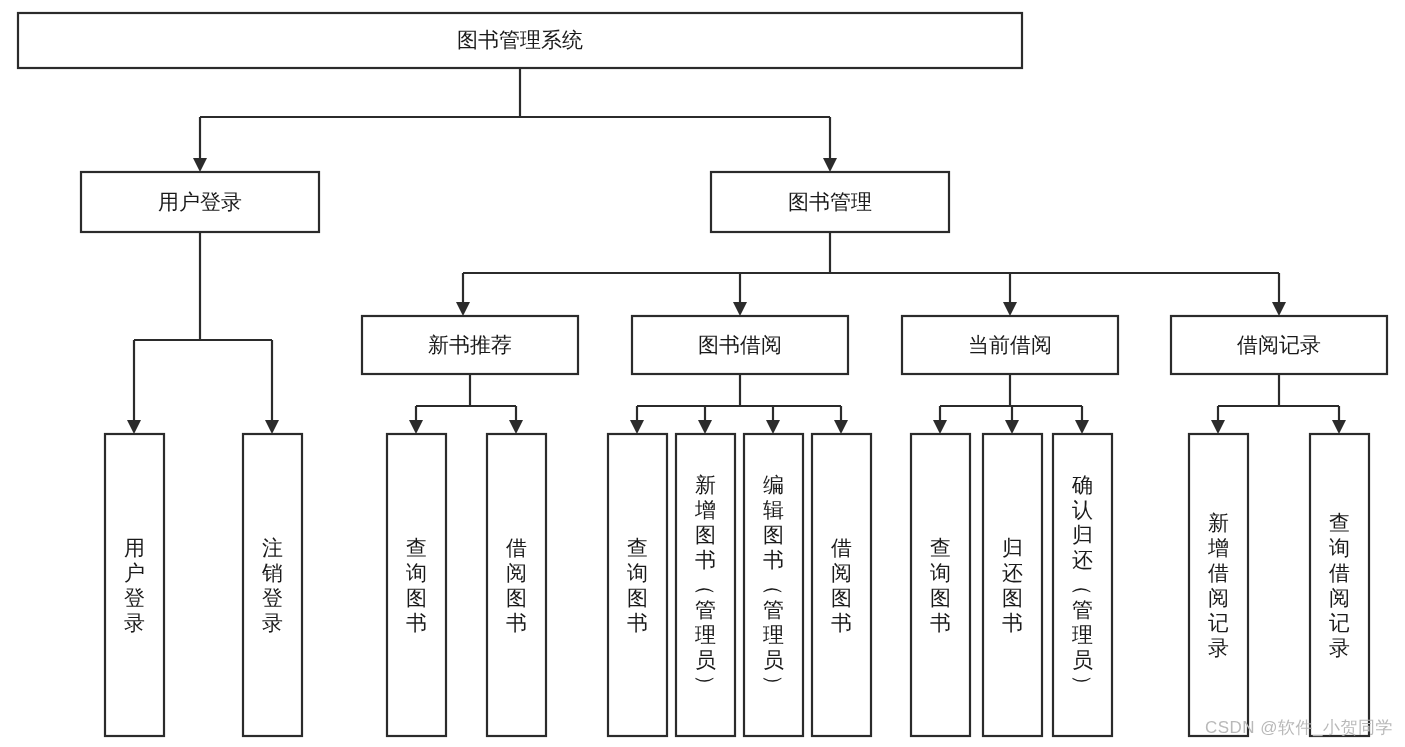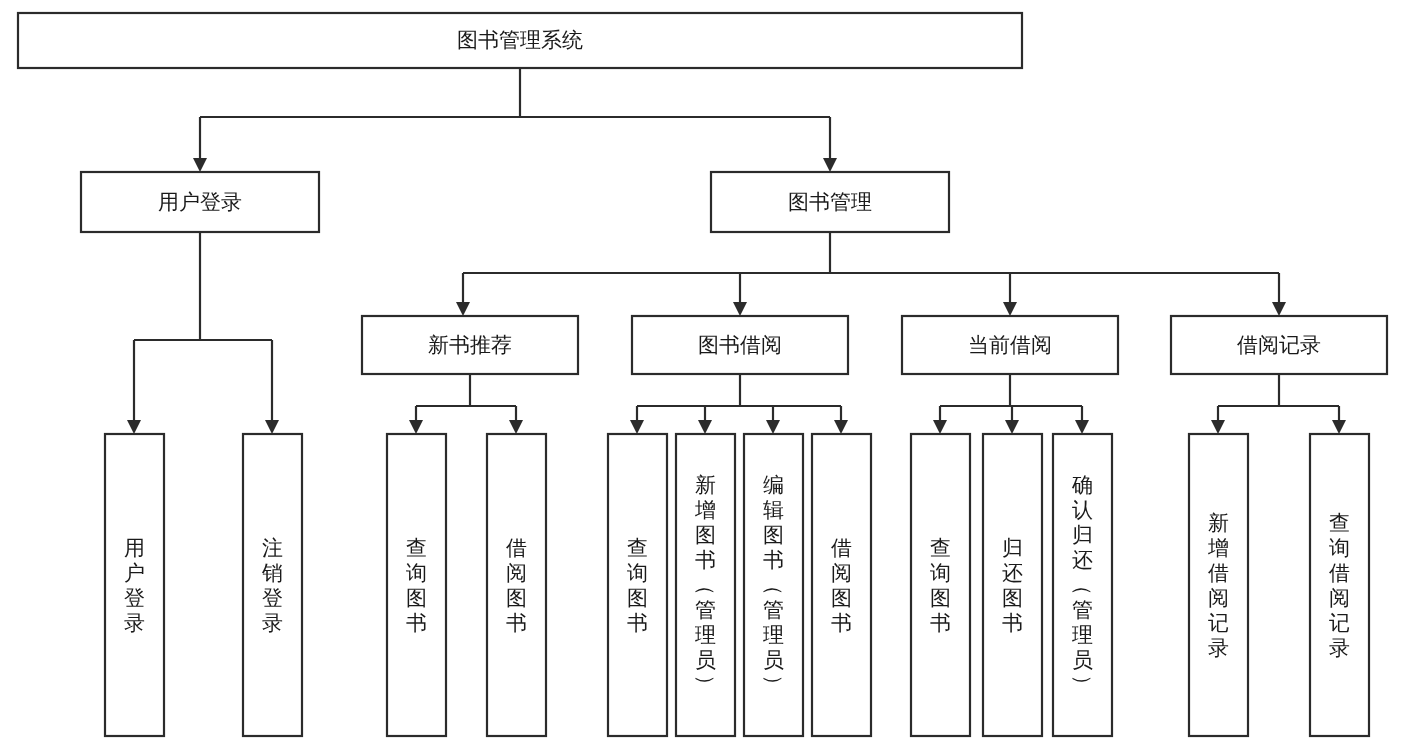--- a/index.html
+++ b/index.html
@@ -263,13 +263,14 @@
           <rect x="1310" y="434" width="59" height="302" class="node-box"></rect>
           <text x="1339.5" y="529.5" class="node-label-v">查</text>
           <text x="1339.5" y="554.5" class="node-label-v">询</text>
           <text x="1339.5" y="579.5" class="node-label-v">借</text>
           <text x="1339.5" y="604.5" class="node-label-v">阅</text>
           <text x="1339.5" y="629.5" class="node-label-v">记</text>
           <text x="1339.5" y="654.5" class="node-label-v">录</text>
         </g>
       </g>
   </svg>
+  <div class="watermark-text">CSDN @软件_小贺同学</div>
 </div>
 
 </body></html>

